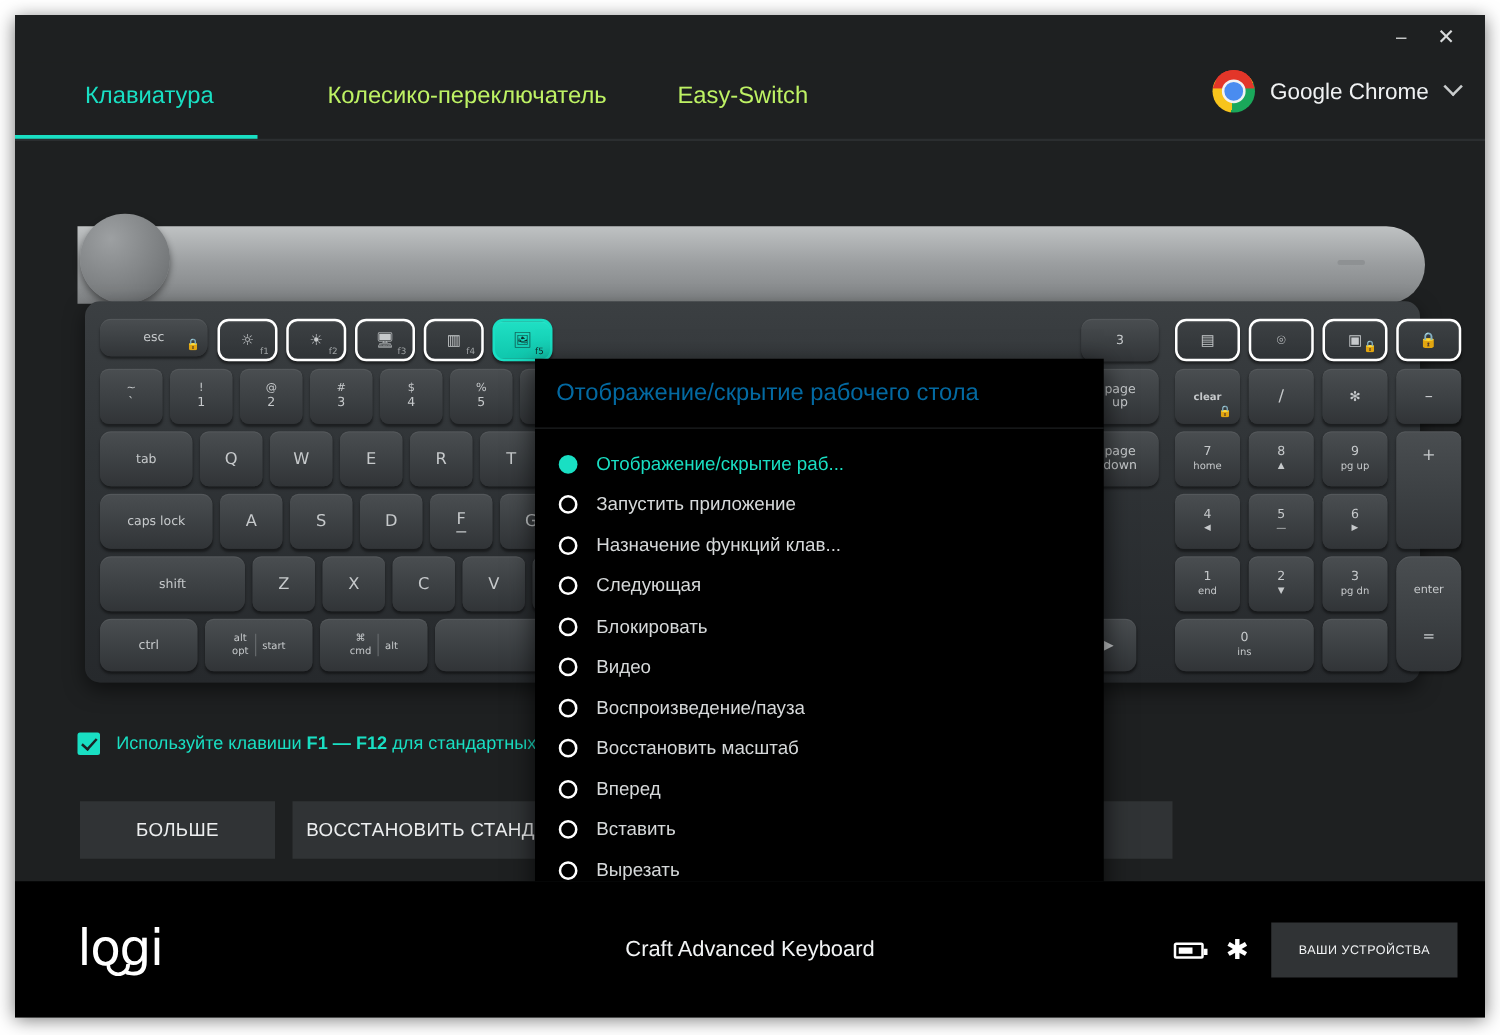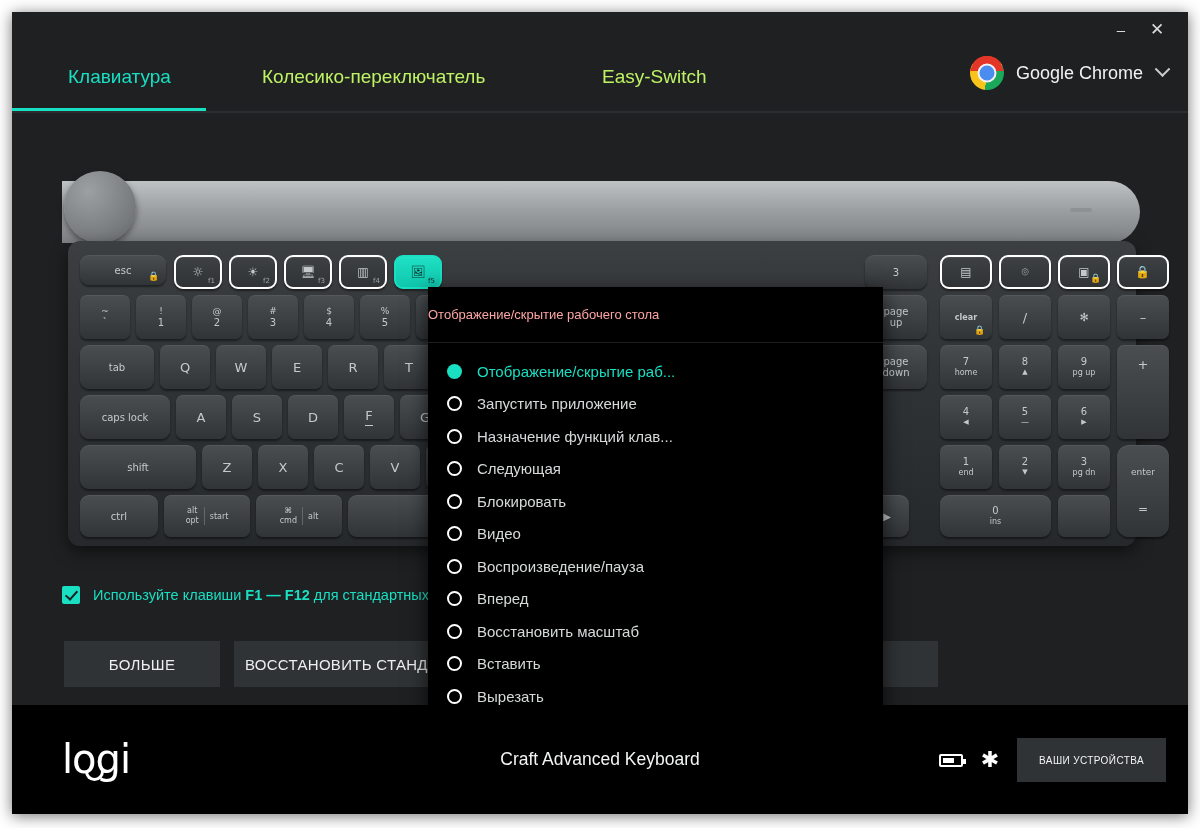--- a/index.html
+++ b/index.html
@@ -172,22 +172,22 @@
 
   
   .panel {
     position: absolute; left: 416px; top: 174px;
     width: 455px; height: 494px;
     background: #000000; z-index: 40;
     box-shadow: 0 6px 20px rgba(0,0,0,0.7);
   }
   .panel-head {
     height: 56px; border-bottom: 1px solid #1d1f20;
-    display: flex; align-items: center; 
-    color: #fca5a5; font-size: 13px;
+    display: flex; align-items: center; padding-left: 17px;
+    color: #0369a1; font-size: 19px;
   }
   .panel-list { padding-top: 12px; }
   .opt {
     display: flex; align-items: center; gap: 15px;
     height: 32.5px; padding-left: 19px; cursor: pointer;
     color: #d6d9da; font-size: 15px;
   }
   .opt .radio {
     width: 15px; height: 15px; border-radius: 50%;
     border: 2.4px solid #ffffff; flex: none;
@@ -248,21 +248,21 @@
     <div class="win-btn win-min">–</div>
     <div class="win-btn win-close">✕</div>
   </div>
 
   <div class="tabbar">
     <div class="tab active" style="left:56px;">
       <span>Клавиатура</span>
       <div class="tab-underline" style="width:194px;left:-56px;"></div>
     </div>
     <div class="tab" style="left:250px;">Колесико-переключатель</div>
-    <div class="tab" style="left:590px;">Easy-Switch</div>
+    <div class="tab" style="left:530px;">Easy-Switch</div>
   </div>
   <div class="tabline"></div>
 
   <div class="app-select">
     <div class="chrome-icon"></div>
     <div class="app-name">Google Chrome</div>
     <div class="caret-down"></div>
   </div>
 
   <div class="stage">
@@ -584,25 +584,25 @@
         <div class="opt">
           <span class="radio"></span>
           <span>Видео</span>
         </div>
         <div class="opt">
           <span class="radio"></span>
           <span>Воспроизведение/пауза</span>
         </div>
         <div class="opt">
           <span class="radio"></span>
+          <span>Восстановить масштаб</span>
+        </div>
+        <div class="opt">
+          <span class="radio"></span>
           <span>Вперед</span>
-        </div>
-        <div class="opt">
-          <span class="radio"></span>
-          <span>Восстановить масштаб</span>
         </div>
         <div class="opt">
           <span class="radio"></span>
           <span>Вставить</span>
         </div>
         <div class="opt">
           <span class="radio"></span>
           <span>Вырезать</span>
         </div>
       </div>

